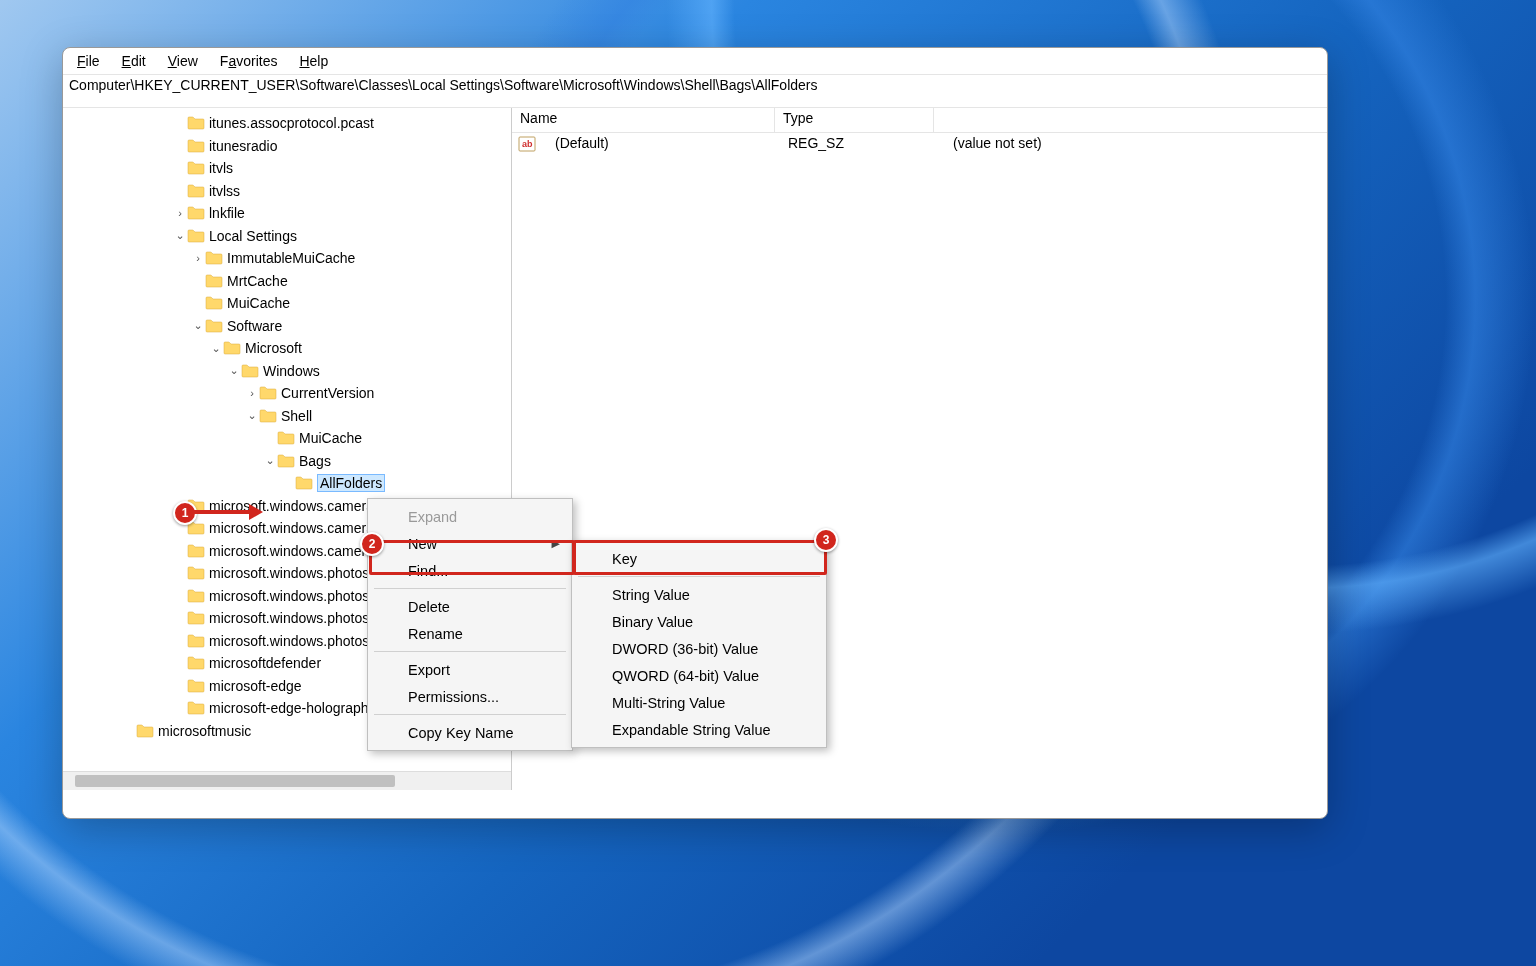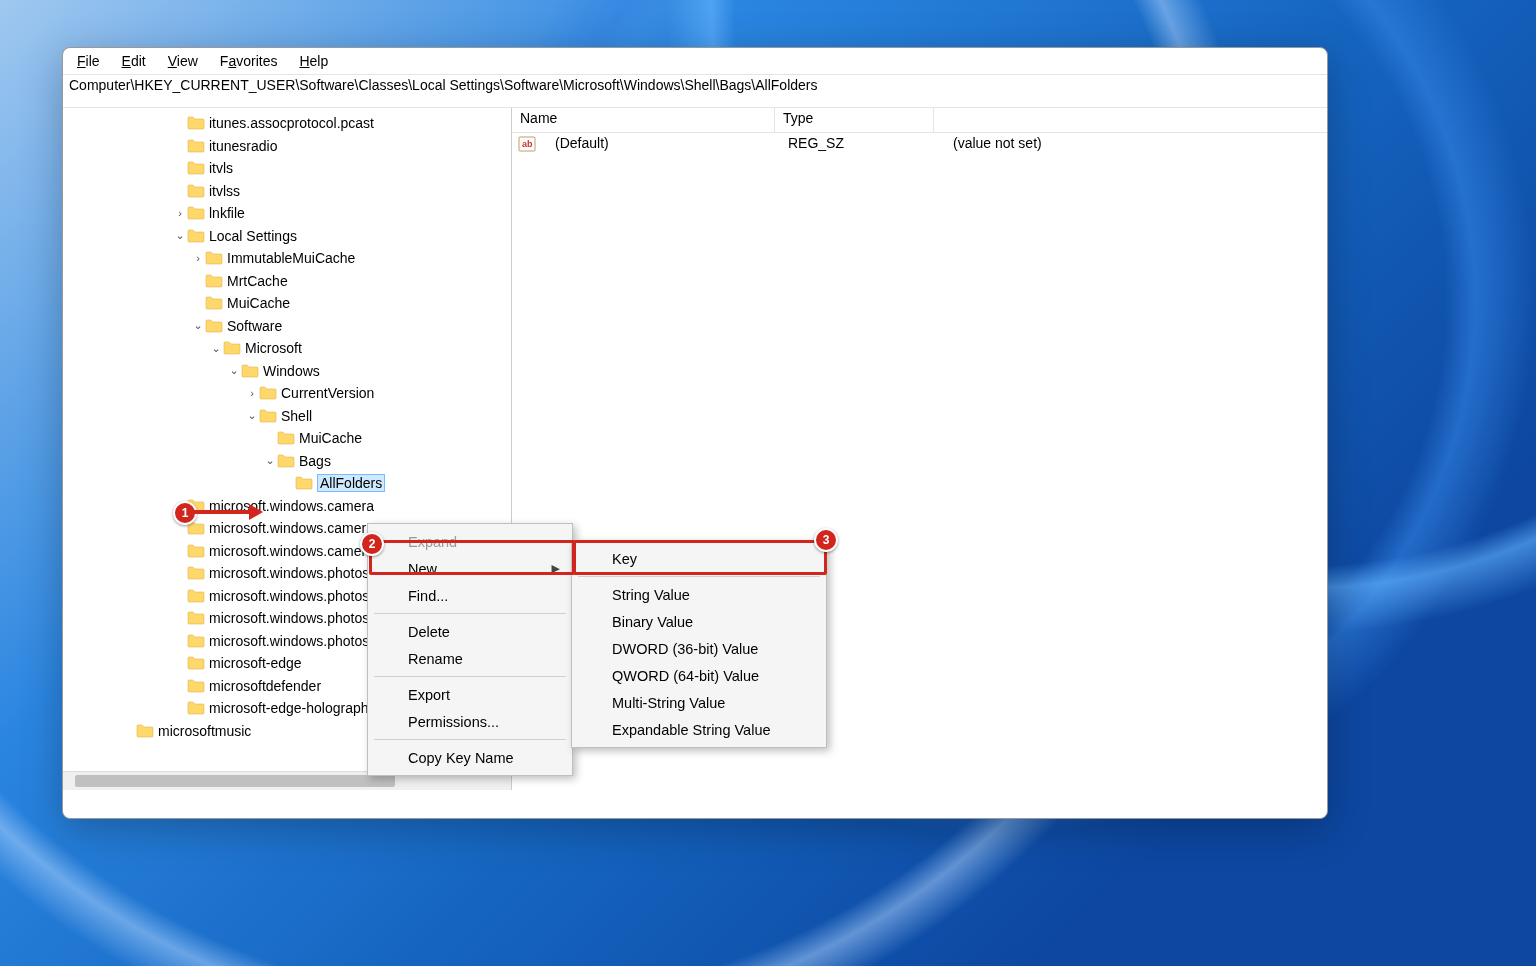--- a/index.html
+++ b/index.html
@@ -45,21 +45,21 @@
   .val-row .vname{width:218px;}
   .val-row .vtype{width:150px;}
   .val-row .vdata{flex:1;}
 
   
   .ctx{position:absolute;background:#f5f5f5;border:1px solid #bfbfbf;box-shadow:3px 3px 8px rgba(0,0,0,.25);font-size:14.5px;padding:4px 2px;}
   .ctx .item{height:27px;display:flex;align-items:center;padding:0 14px 0 38px;position:relative;}
   .ctx .item.disabled{color:#9a9a9a;}
   .ctx .item .arrow{position:absolute;right:10px;font-size:11px;color:#444;}
   .ctx .sep{height:1px;background:#d0d0d0;margin:4px 4px;}
-  .ctx1{left:304px;top:475px;width:200px;text-align:center;}
+  .ctx1{left:304px;top:450px;width:200px;text-align:center;}
   .ctx2{left:508px;top:492px;width:250px;}
 
   
   .callout{position:absolute;border:3px solid #d1261d;border-radius:2px;pointer-events:none;}
   .call-new{left:306px;top:492px;width:200px;height:29px;}
   .call-key{left:510px;top:492px;width:248px;height:29px;}
   .badge{position:absolute;width:20px;height:20px;border-radius:50%;background:#d1261d;color:#fff;font-size:12px;font-weight:600;display:flex;align-items:center;justify-content:center;pointer-events:none;border:2px solid #fff;box-shadow:0 1px 3px rgba(0,0,0,.4);}
   .badge1{left:110px;top:453px;}
   .badge2{left:297px;top:484px;}
   .badge3{left:751px;top:480px;}
@@ -312,30 +312,30 @@
               </span>
               <span class="lbl">microsoft.windows.photos.vi</span>
             </div>
             <div class="tree-row" style="padding-left: 110px;">
               <span class="chev"></span>
               <span class="fold">
                 <svg viewBox="0 0 18 14">
                   <path d="M1 3 L1 12 Q1 13 2 13 L16 13 Q17 13 17 12 L17 4 Q17 3 16 3 L8 3 L6.5 1.5 Q6 1 5.5 1 L2 1 Q1 1 1 2 Z" fill="#ffd86b" stroke="#d8a93a" stroke-width="0.5"></path>
                 </svg>
               </span>
+              <span class="lbl">microsoftdefender</span>
+            </div>
+            <div class="tree-row" style="padding-left: 110px;">
+              <span class="chev"></span>
+              <span class="fold">
+                <svg viewBox="0 0 18 14">
+                  <path d="M1 3 L1 12 Q1 13 2 13 L16 13 Q17 13 17 12 L17 4 Q17 3 16 3 L8 3 L6.5 1.5 Q6 1 5.5 1 L2 1 Q1 1 1 2 Z" fill="#ffd86b" stroke="#d8a93a" stroke-width="0.5"></path>
+                </svg>
+              </span>
               <span class="lbl">microsoft-edge</span>
-            </div>
-            <div class="tree-row" style="padding-left: 110px;">
-              <span class="chev"></span>
-              <span class="fold">
-                <svg viewBox="0 0 18 14">
-                  <path d="M1 3 L1 12 Q1 13 2 13 L16 13 Q17 13 17 12 L17 4 Q17 3 16 3 L8 3 L6.5 1.5 Q6 1 5.5 1 L2 1 Q1 1 1 2 Z" fill="#ffd86b" stroke="#d8a93a" stroke-width="0.5"></path>
-                </svg>
-              </span>
-              <span class="lbl">microsoftdefender</span>
             </div>
             <div class="tree-row" style="padding-left: 110px;">
               <span class="chev"></span>
               <span class="fold">
                 <svg viewBox="0 0 18 14">
                   <path d="M1 3 L1 12 Q1 13 2 13 L16 13 Q17 13 17 12 L17 4 Q17 3 16 3 L8 3 L6.5 1.5 Q6 1 5.5 1 L2 1 Q1 1 1 2 Z" fill="#ffd86b" stroke="#d8a93a" stroke-width="0.5"></path>
                 </svg>
               </span>
               <span class="lbl">microsoft-edge-holographic</span>
             </div>

